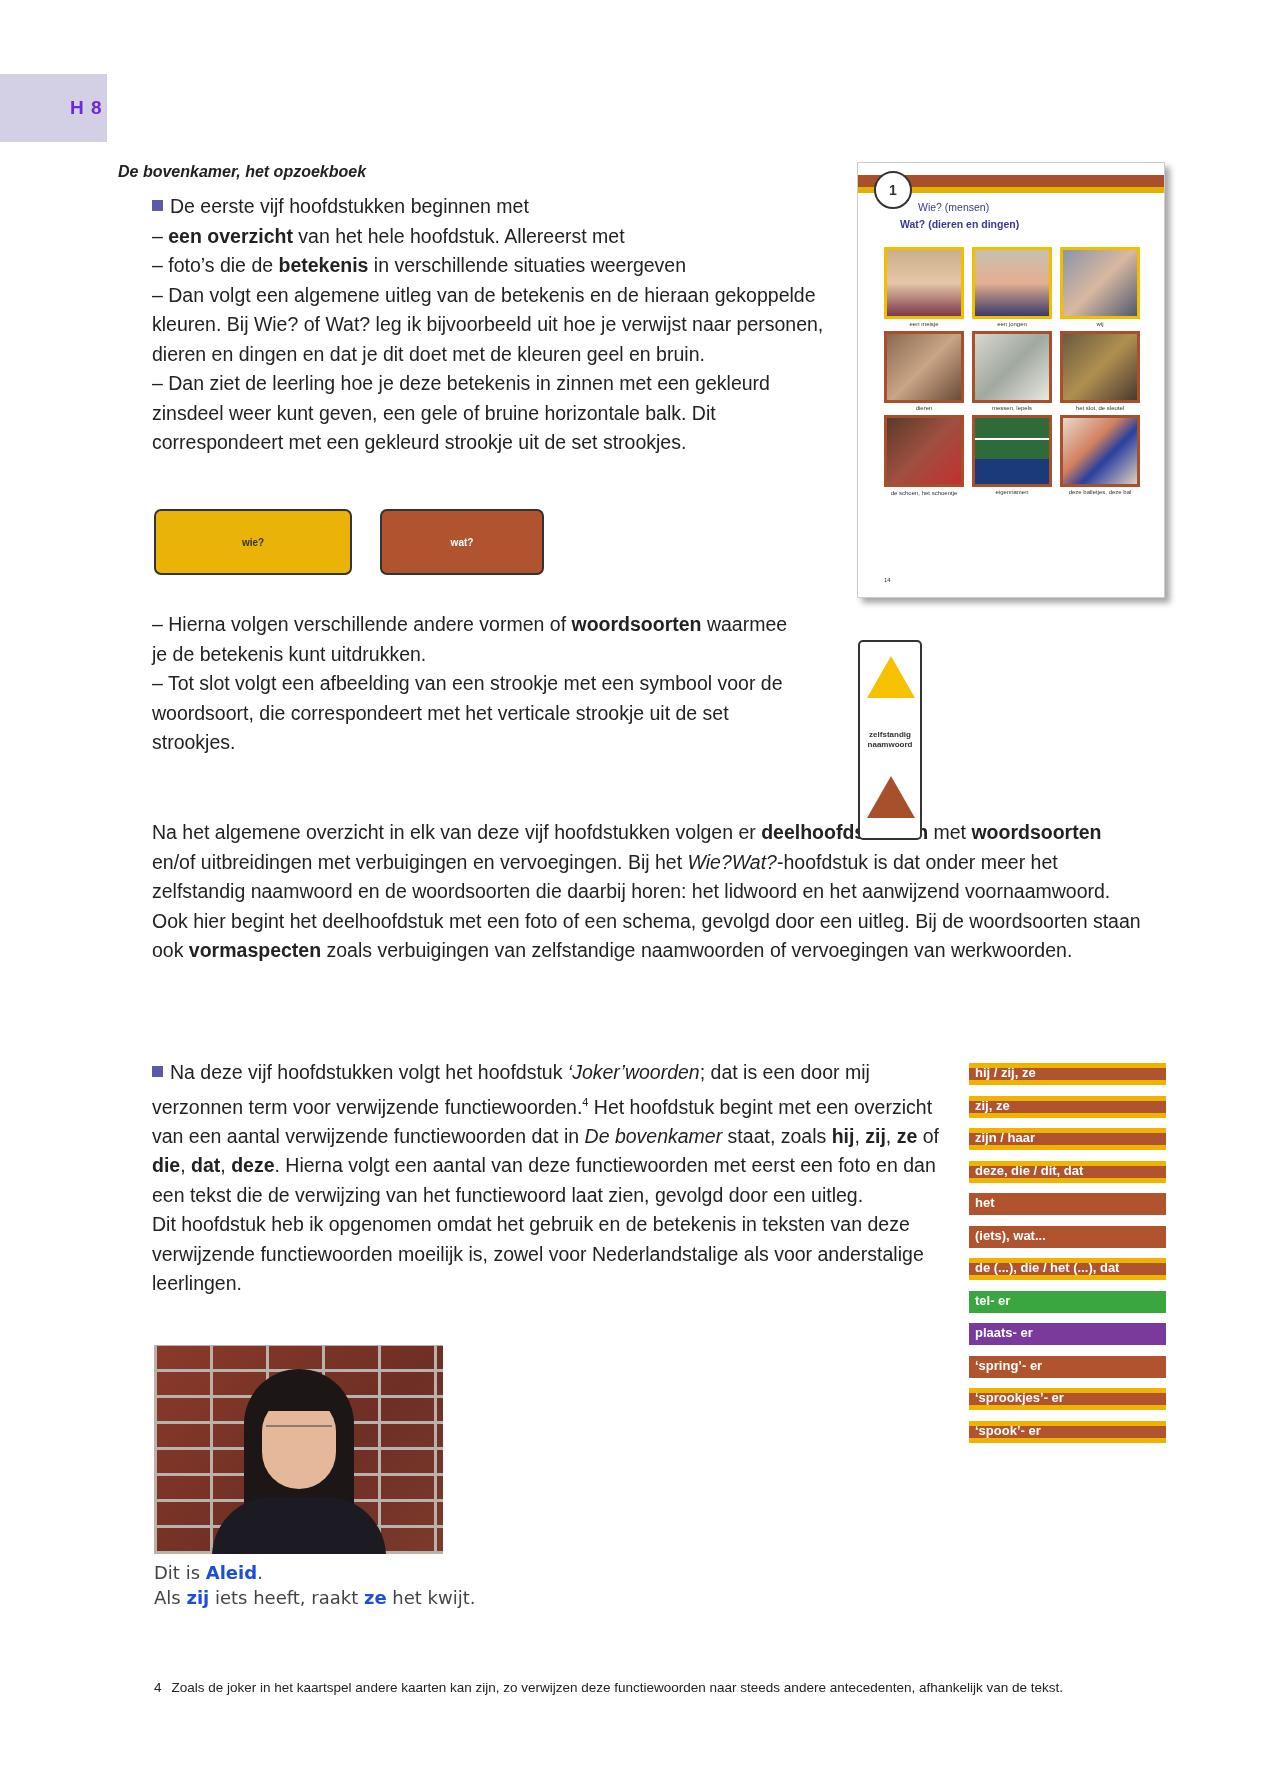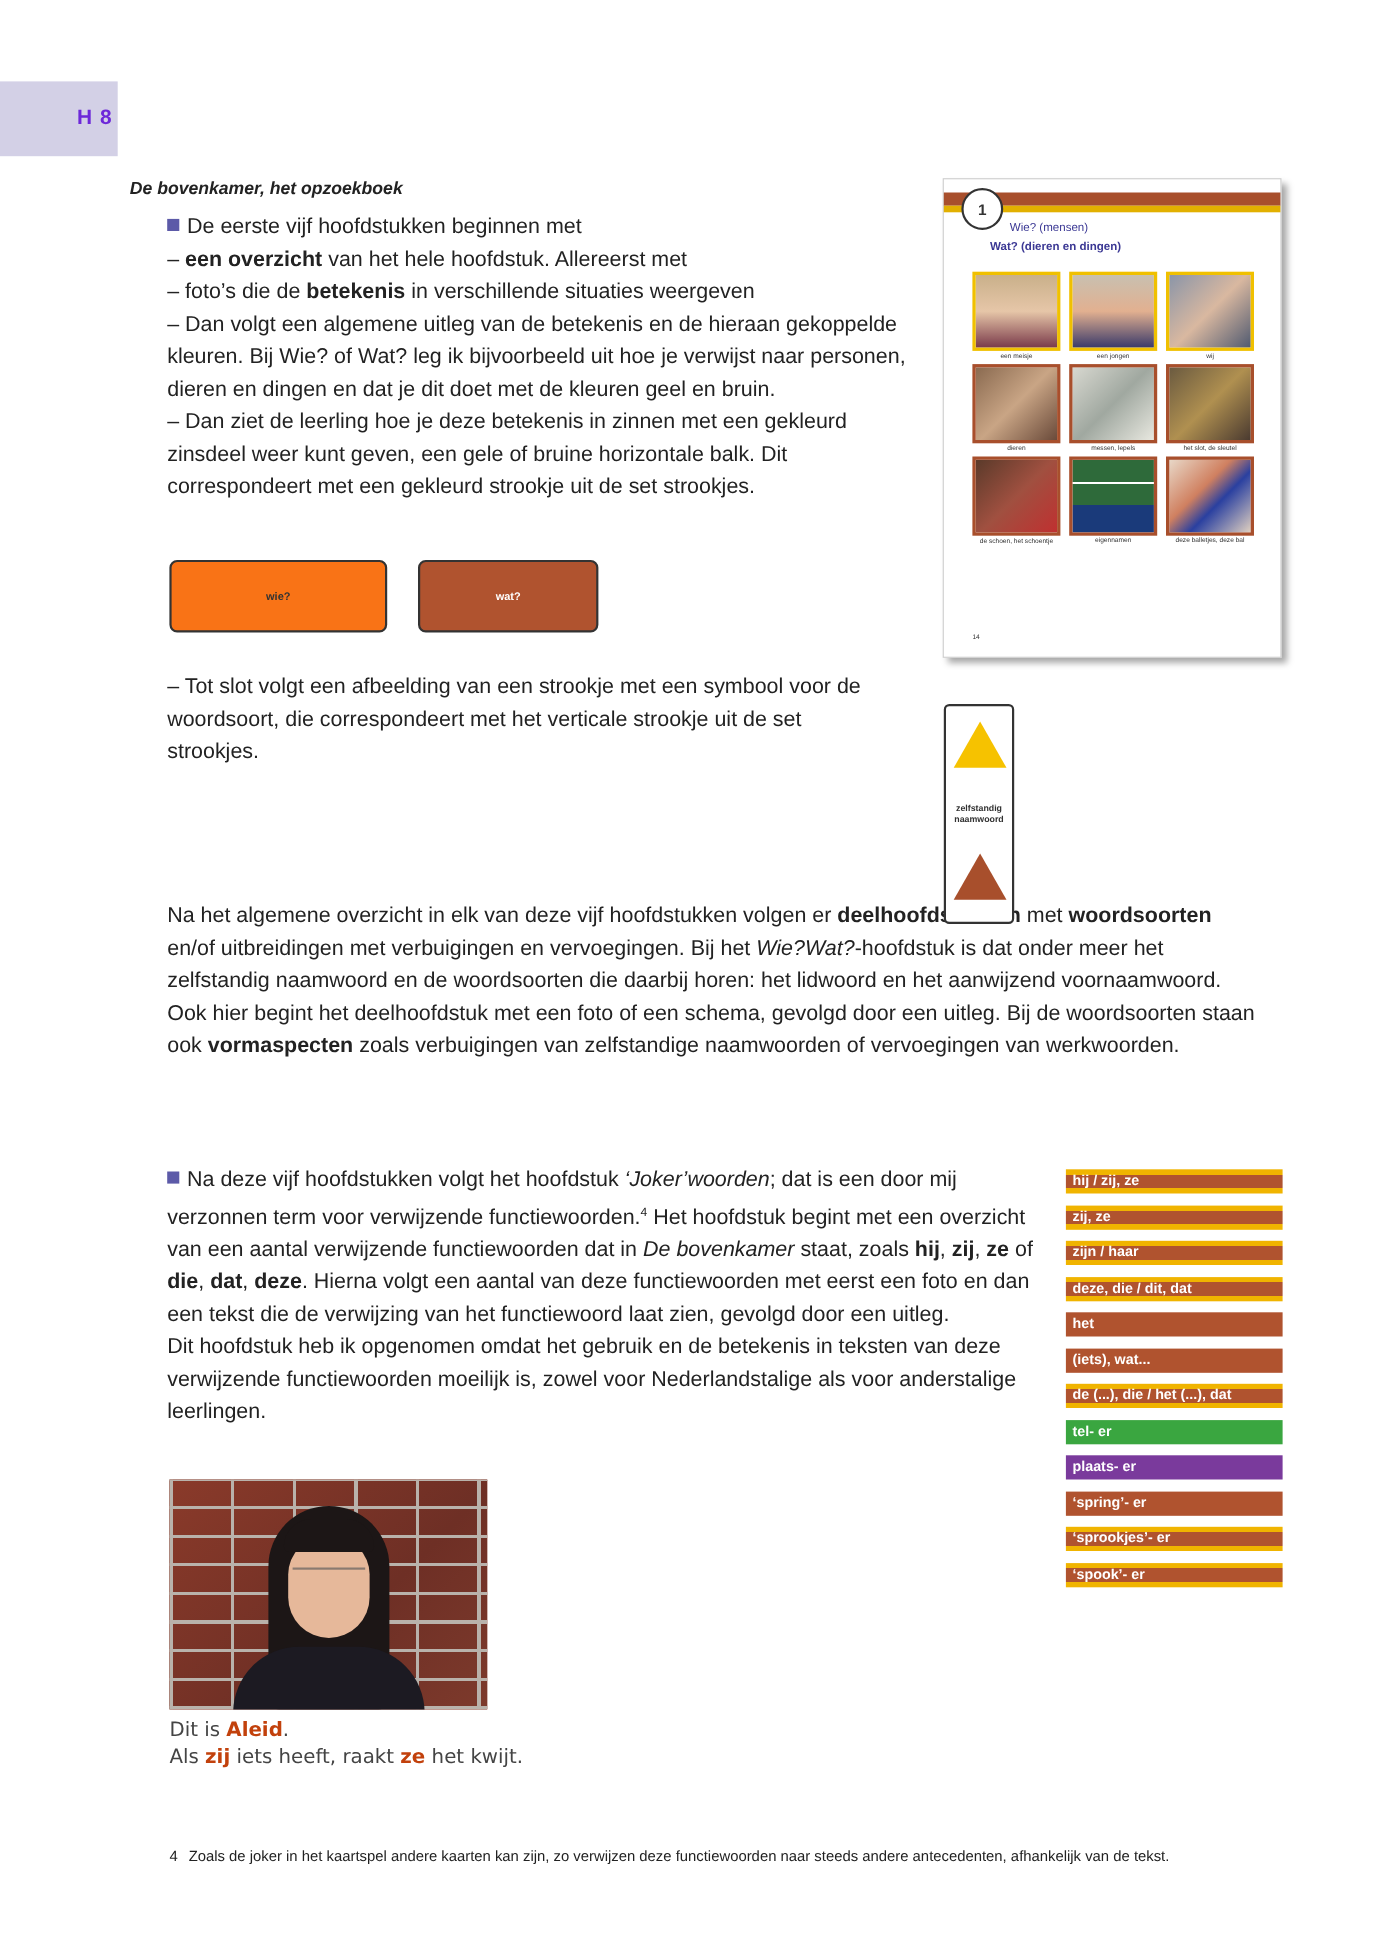--- a/index.html
+++ b/index.html
@@ -16,21 +16,21 @@
   .chapter-tab span { margin-left: 70px; font-size: 19px; font-weight: bold; color: #6d28d9; letter-spacing: 1px; }
   .section-title {
     left: 118px; top: 163px; font-size: 16px; font-style: italic; font-weight: bold; color: #222;
   }
   .para { font-size: 19.5px; line-height: 29.5px; color: #222; }
   .para p { margin: 0; }
   .para b { font-weight: bold; }
   .bullet-sq { display: inline-block; width: 11px; height: 11px; background: #5c5aa8; margin-right: 7px; vertical-align: 2px; }
   .block1 { left: 152px; top: 192px; width: 680px; }
 
-  .wie-box { left: 154px; top: 509px; width: 198px; height: 66px; background: #f97316; border: 2px solid #333; border-radius: 7px; box-sizing: border-box; display:flex; align-items:center; justify-content:center; }
+  .wie-box { left: 154px; top: 509px; width: 198px; height: 66px; background: #eab308; border: 2px solid #333; border-radius: 7px; box-sizing: border-box; display:flex; align-items:center; justify-content:center; }
   .wat-box { left: 380px; top: 509px; width: 164px; height: 66px; background: #b0532f; border: 2px solid #333; border-radius: 7px; box-sizing: border-box; display:flex; align-items:center; justify-content:center; }
   .wie-box span, .wat-box span { font-size: 10px; font-weight: bold; color: #fff; }
   .wie-box span { color: #333; }
 
   .block2 { left: 152px; top: 610px; width: 680px; }
   .block3 { left: 152px; top: 818px; width: 990px; }
   .block4 { left: 152px; top: 1058px; width: 800px; }
 
   
   .book {
@@ -72,21 +72,21 @@
       repeating-linear-gradient(0deg, #b9b2ab 0 3px, transparent 3px 26px),
       repeating-linear-gradient(90deg, #b9b2ab 0 3px, transparent 3px 56px),
       linear-gradient(135deg, #8a3a2a, #6e2f25 60%, #7d3a2c);
   }
   .girl-hair { left: 90px; top: 24px; width: 110px; height: 185px; background: #1c1616; border-radius: 55px 55px 10px 10px; }
   .girl-face { left: 108px; top: 52px; width: 74px; height: 92px; background: #e6b89a; border-radius: 37px 37px 40px 40px; }
   .girl-bangs { left: 104px; top: 36px; width: 82px; height: 30px; background: #1c1616; border-radius: 40px 40px 8px 8px; }
   .girl-shirt { left: 58px; top: 152px; width: 174px; height: 70px; background: #1c1a22; border-radius: 60px 60px 0 0; }
   .glasses { left: 112px; top: 80px; width: 66px; height: 16px; border-top: 2px solid #8a7a70; }
   .caption { left: 154px; top: 1560px; font-size: 18px; line-height: 25px; color: #444; font-family: "DejaVu Sans", sans-serif; }
-  .caption b { color: #c2410c; }
+  .caption b { color: #1d4ed8; }
 
   .footnote { left: 154px; top: 1680px; font-size: 13.5px; color: #222; }
   .footnote .fnum { margin-right: 10px; }
 </style>
 </head>
 <body>
 
 <div class="abs chapter-tab">
   <span>H 8</span>
 </div>
@@ -102,20 +102,21 @@
 </div>
 
 <div class="abs wie-box">
   <span>wie?</span>
 </div>
 <div class="abs wat-box">
   <span>wat?</span>
 </div>
 
 <div class="abs para block2" style="width:650px">
+  <p><span>– Hierna volgen verschillende andere vormen of </span><b>woordsoorten</b><span> waarmee je de betekenis kunt uitdrukken.</span></p>
   <p>– Tot slot volgt een afbeelding van een strookje met een symbool voor de woordsoort, die correspondeert met het verticale strookje uit de set strookjes.</p>
 </div>
 
 <div class="abs para block3">
   <p style="text-indent:0; width:990px"><span>Na het algemene overzicht in elk van deze vijf hoofdstukken volgen er </span><b>deelhoofdstukken</b><span> met </span><b>woordsoorten</b><span> en/of uitbreidingen met verbuigingen en vervoegingen. Bij het </span><i>Wie?Wat?</i><span>-hoofdstuk is dat onder meer het zelfstandig naamwoord en de woordsoorten die daarbij horen: het lidwoord en het aanwijzend voornaamwoord. Ook hier begint het deelhoofdstuk met een foto of een schema, gevolgd door een uitleg. Bij de woordsoorten staan ook </span><b>vormaspecten</b><span> zoals verbuigingen van zelfstandige naamwoorden of vervoegingen van werkwoorden.</span></p>
 </div>
 
 <div class="abs para block4">
   <p><span class="bullet-sq"></span><span>Na deze vijf hoofdstukken volgt het hoofdstuk </span><i>‘Joker’woorden</i><span>; dat is een door mij verzonnen term voor verwijzende functiewoorden.</span><sup style="font-size:11px">4</sup><span> Het hoofdstuk begint met een overzicht van een aantal verwijzende functiewoorden dat in </span><i>De bovenkamer</i><span> staat, zoals </span><b>hij</b><span>, </span><b>zij</b><span>, </span><b>ze</b><span> of </span><b>die</b><span>, </span><b>dat</b><span>, </span><b>deze</b><span>. Hierna volgt een aantal van deze functiewoorden met eerst een foto en dan een tekst die de verwijzing van het functiewoord laat zien, gevolgd door een uitleg.</span></p>
   <p>Dit hoofdstuk heb ik opgenomen omdat het gebruik en de betekenis in teksten van deze verwijzende functiewoorden moeilijk is, zowel voor Nederlandstalige als voor anderstalige leerlingen.</p>

